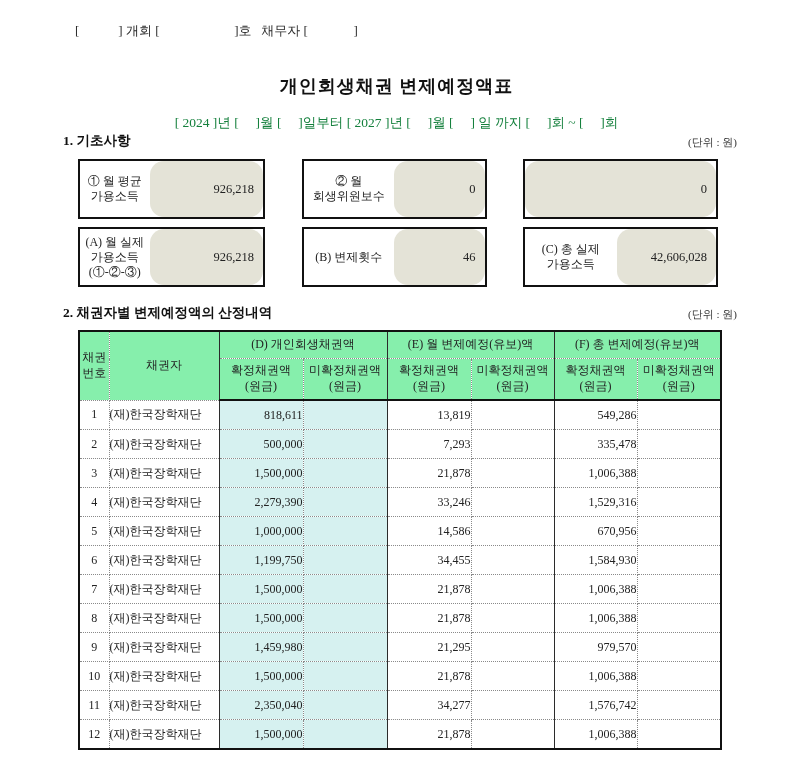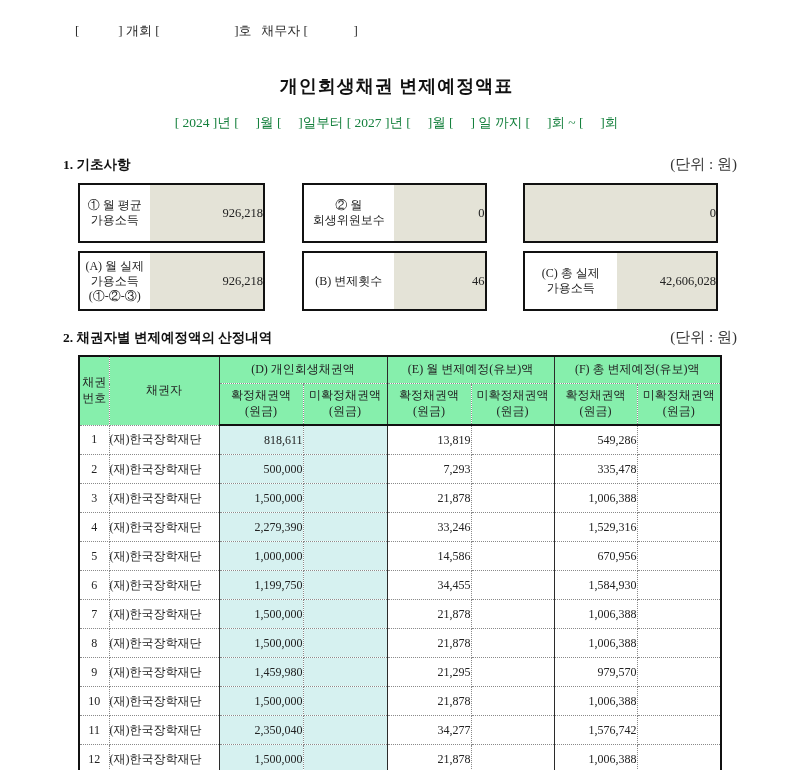--- a/index.html
+++ b/index.html
@@ -38,24 +38,24 @@
     color: #15803d;
   }
 
   
   .section-head {
     display: flex;
     justify-content: space-between;
     align-items: flex-end;
     margin: 0 56px 0 63px;
   }
-  .section-head.first { margin-top: 23px; }
+  .section-head.first { }
   .section-head.second { margin-top: 17px; }
   .section-title { font-size: 13.5px; font-weight: bold; color: #111; }
-  .unit-label { font-size: 15px; color: #333; }
+  .unit-label { font-size: 11px; color: #333; }
 
   
   .boxes { margin: 9px 0 0 78px; width: 640px; }
   .box-row { display: flex; }
   .box-row + .box-row { margin-top: 8px; }
   .sum-box {
     display: flex;
     height: 56px;
     border: 2px solid #111;
     background: #fff;
@@ -69,23 +69,25 @@
     display: flex; align-items: center; justify-content: center;
     text-align: center;
     font-size: 12px; line-height: 1.25;
     white-space: pre-line;
     color: #222;
     background: #ffffff;
   }
   .box-value {
     flex: 1;
     display: flex; align-items: center; justify-content: flex-end;
+    padding-right: 9px;
     font-size: 12.5px;
     color: #222;
     background: var(--value-bg, #e4e3d7);
+    border-radius: 14px;
   }
   .lw38 { width: 38%; }
   .lw50 { width: 50%; border-radius: 6px; }
   .lw54 { width: 54%; }
   .lw48 { width: 48%; }
 
   
   .tbl-wrap { margin: 8px 0 0 78px; }
   table.repay {
     border-collapse: collapse;

